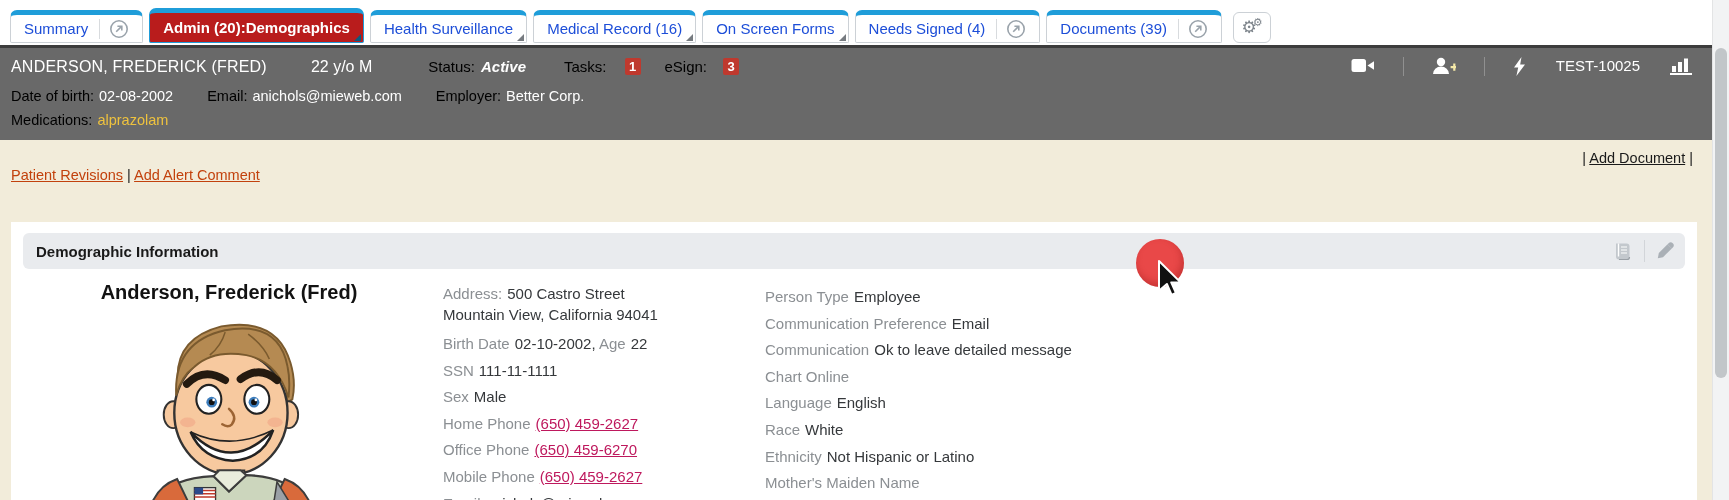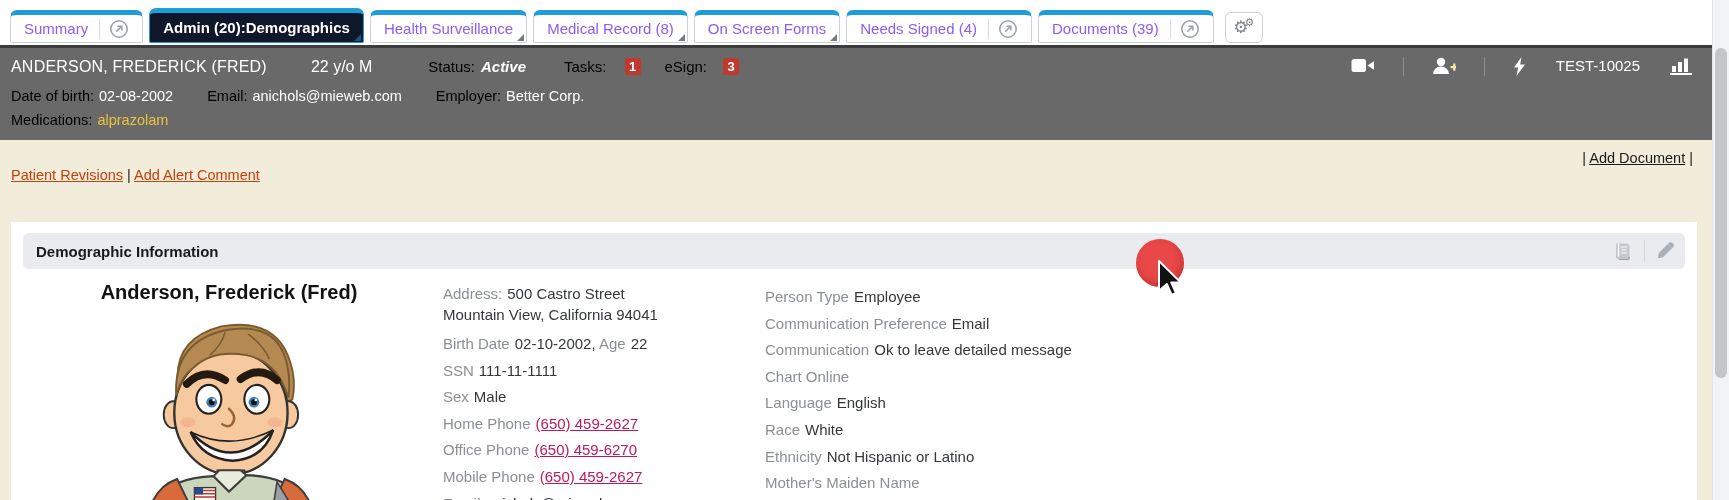--- a/index.html
+++ b/index.html
@@ -14,24 +14,24 @@
   .tabbar {
     position:absolute; top:0; left:0; width:1712px; height:45px;
     background:#ffffff; display:flex; align-items:flex-end; gap:6px;
     padding:0 0 2px 10px;
   }
   .tab {
     position:relative; height:33px; background:#fff;
     border:1px solid #ccd1d6; border-top:5px solid #1f9dd9;
     border-radius:7px 7px 2px 2px;
     display:flex; align-items:center; padding:0 13px;
-    font-size:15px; color:#8b5cf6; cursor:pointer; white-space:nowrap;
+    font-size:15px; color:#1d4ed8; cursor:pointer; white-space:nowrap;
   }
   .tab.active {
-    height:35px; background:#0f172a; border-color:#1f9dd9;
+    height:35px; background:#b91c1c; border-color:#1f9dd9;
     color:#fff; font-weight:bold;
   }
   .tab .tab-sep { width:1px; height:20px; background:#d8dbde; margin:0 9px 0 11px; }
   .tab.fold::after {
     content:''; position:absolute; right:2px; bottom:1px;
     border-left:7px solid transparent; border-bottom:7px solid #767b80;
   }
   .tab.active.fold::after { border-bottom-color:#0e5a7d; }
   .gear-btn {
     height:31px; width:38px; background:#fff; border:1px solid #ccd1d6;
@@ -135,21 +135,21 @@
         <path d="M7.2 12.8 L12.6 7.4 M8.4 7.2 h4.4 v4.4" fill="none" stroke="#9aa3ab" stroke-width="1.6"></path>
       </svg>
   </div>
   <div class="tab active fold">
     <span>Admin (20):Demographics</span>
   </div>
   <div class="tab fold">
     <span>Health Surveillance</span>
   </div>
   <div class="tab fold">
-    <span>Medical Record (8)</span>
+    <span>Medical Record (16)</span>
   </div>
   <div class="tab fold">
     <span>On Screen Forms</span>
   </div>
   <div class="tab">
     <span>Needs Signed (4)</span>
     <span class="tab-sep"></span>
     <svg width="20" height="20" viewBox="0 0 20 20">
         <circle cx="10" cy="10" r="8.2" fill="none" stroke="#9aa3ab" stroke-width="1.6"></circle>
         <path d="M7.2 12.8 L12.6 7.4 M8.4 7.2 h4.4 v4.4" fill="none" stroke="#9aa3ab" stroke-width="1.6"></path>

